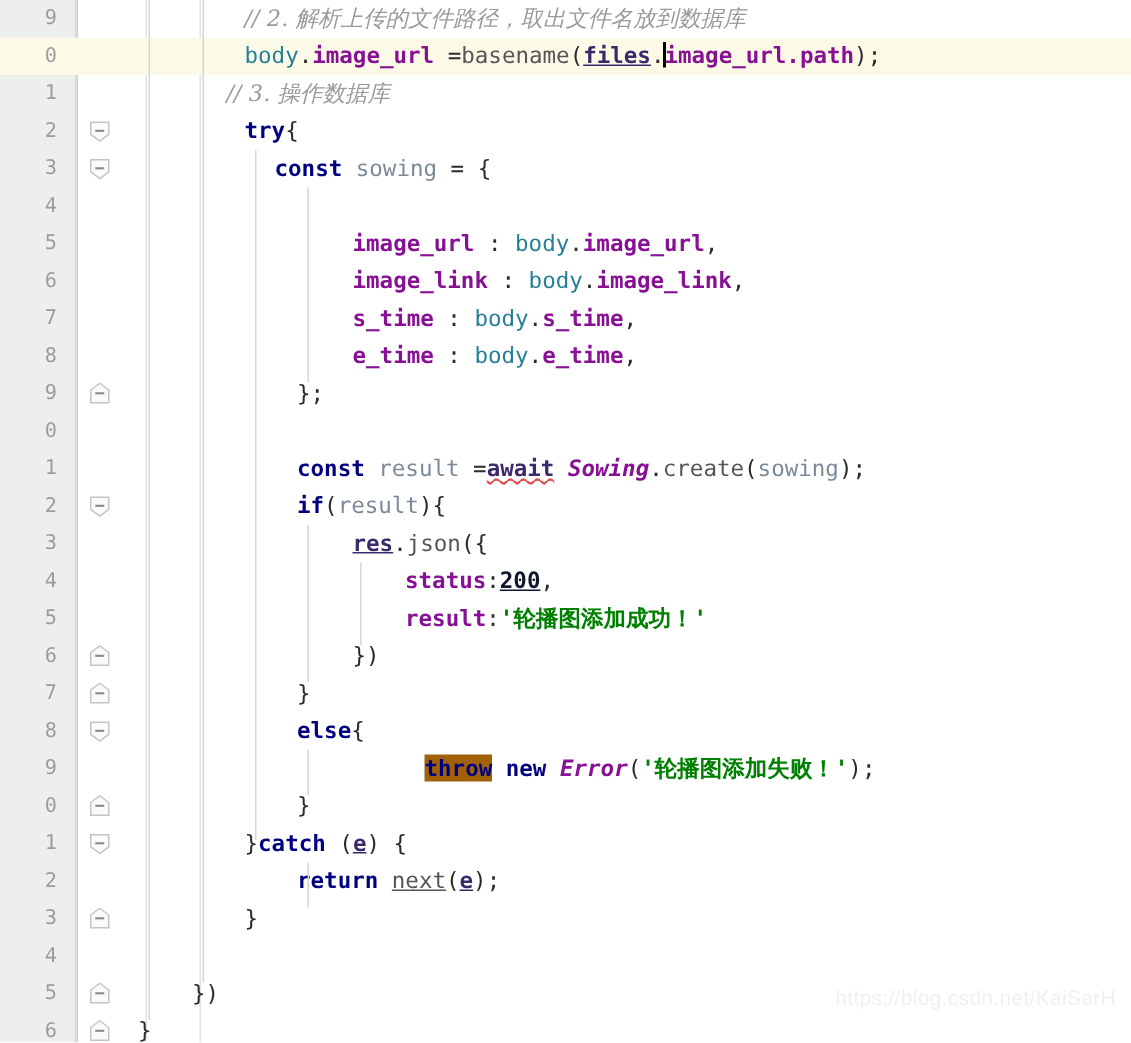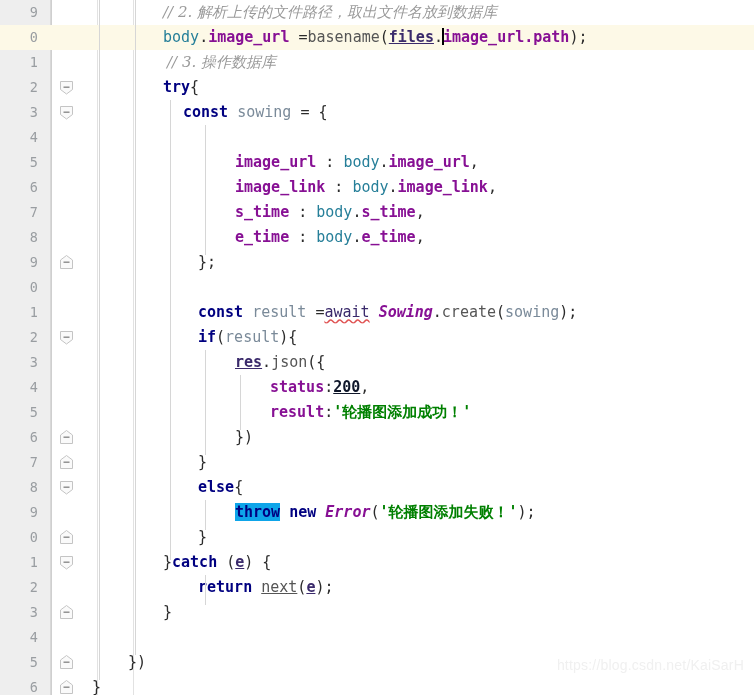--- a/index.html
+++ b/index.html
@@ -56,24 +56,24 @@
   .prop    {color:#871094;font-weight:bold;}
   .obj     {color:#267f99;}
   .fn      {color:#555555;}
   .cls     {color:#871094;font-weight:bold;font-style:italic;}
   .str     {color:#008000;font-weight:bold;}
   .num     {color:#0f172a;font-weight:bold;text-decoration:underline;}
   .cmt     {color:#9a9a9a;font-style:italic;font-family:"DejaVu Serif","Liberation Serif",serif;}
   .punc    {color:#2b2b2b;}
   .und     {text-decoration:underline;}
   .local   {color:#3a2a6b;font-weight:bold;}
-  .sq      {color:#3a2a6b;font-weight:normal;
+  .sq      {color:#3a2a6b;font-weight:bold;
             text-decoration:underline wavy #e05252;
             text-decoration-skip-ink:none;text-align:right;}
-  .hlword  {background:#0ea5e9;}
+  .hlword  {background:#a16207;margin-left:48px;}
   .cjk     {font-family:"DejaVu Sans","Liberation Sans",sans-serif;}
 
   
   .caret{
     display:inline-block;width:2px;height:17px;background:#000000;
     vertical-align:-3px;margin:0 -1px;
   }
 
   
   .iguide{position:absolute;width:1px;background:#d6d6d6;}
@@ -112,21 +112,21 @@
       <div class="code-cell" style="left:163px;"><span class="cmt">// 2. <span class="cjk">解析上传的文件路径，取出文件名放到数据库</span></span></div>
     </div>
 
     <div class="row hl" style="top:25px;">
       <div class="lnum-cell">0</div>
       <div class="code-cell" style="left:163px;text-align:center;"><span class="obj">body</span><span class="punc">.</span><span class="prop">image_url</span> <span class="punc">=</span><span class="fn">basename</span><span class="punc">(</span><span class="local und">files</span><span class="punc">.</span><span class="caret"></span><span class="prop">image_url.path</span><span class="punc">);</span></div>
     </div>
 
     <div class="row" style="top:50px;">
       <div class="lnum-cell">1</div>
-      <div class="code-cell" style="left:167px;text-align:center;"><span class="cmt">// 3. <span class="cjk">操作数据库</span></span></div>
+      <div class="code-cell" style="left:151px;text-align:center;"><span class="cmt">// 3. <span class="cjk">操作数据库</span></span></div>
     </div>
 
     <div class="row" style="top:75px;">
       <div class="lnum-cell">2</div>
       <div class="code-cell" style="left:163px;text-align:right;"><span class="kw">try</span><span class="punc">{</span></div>
     </div>
 
     <div class="row" style="top:100px;">
       <div class="lnum-cell">3</div>
       <div class="code-cell" style="left:183px;"><span class="kw">const</span> <span class="ident">sowing</span> <span class="punc">= {</span></div>

